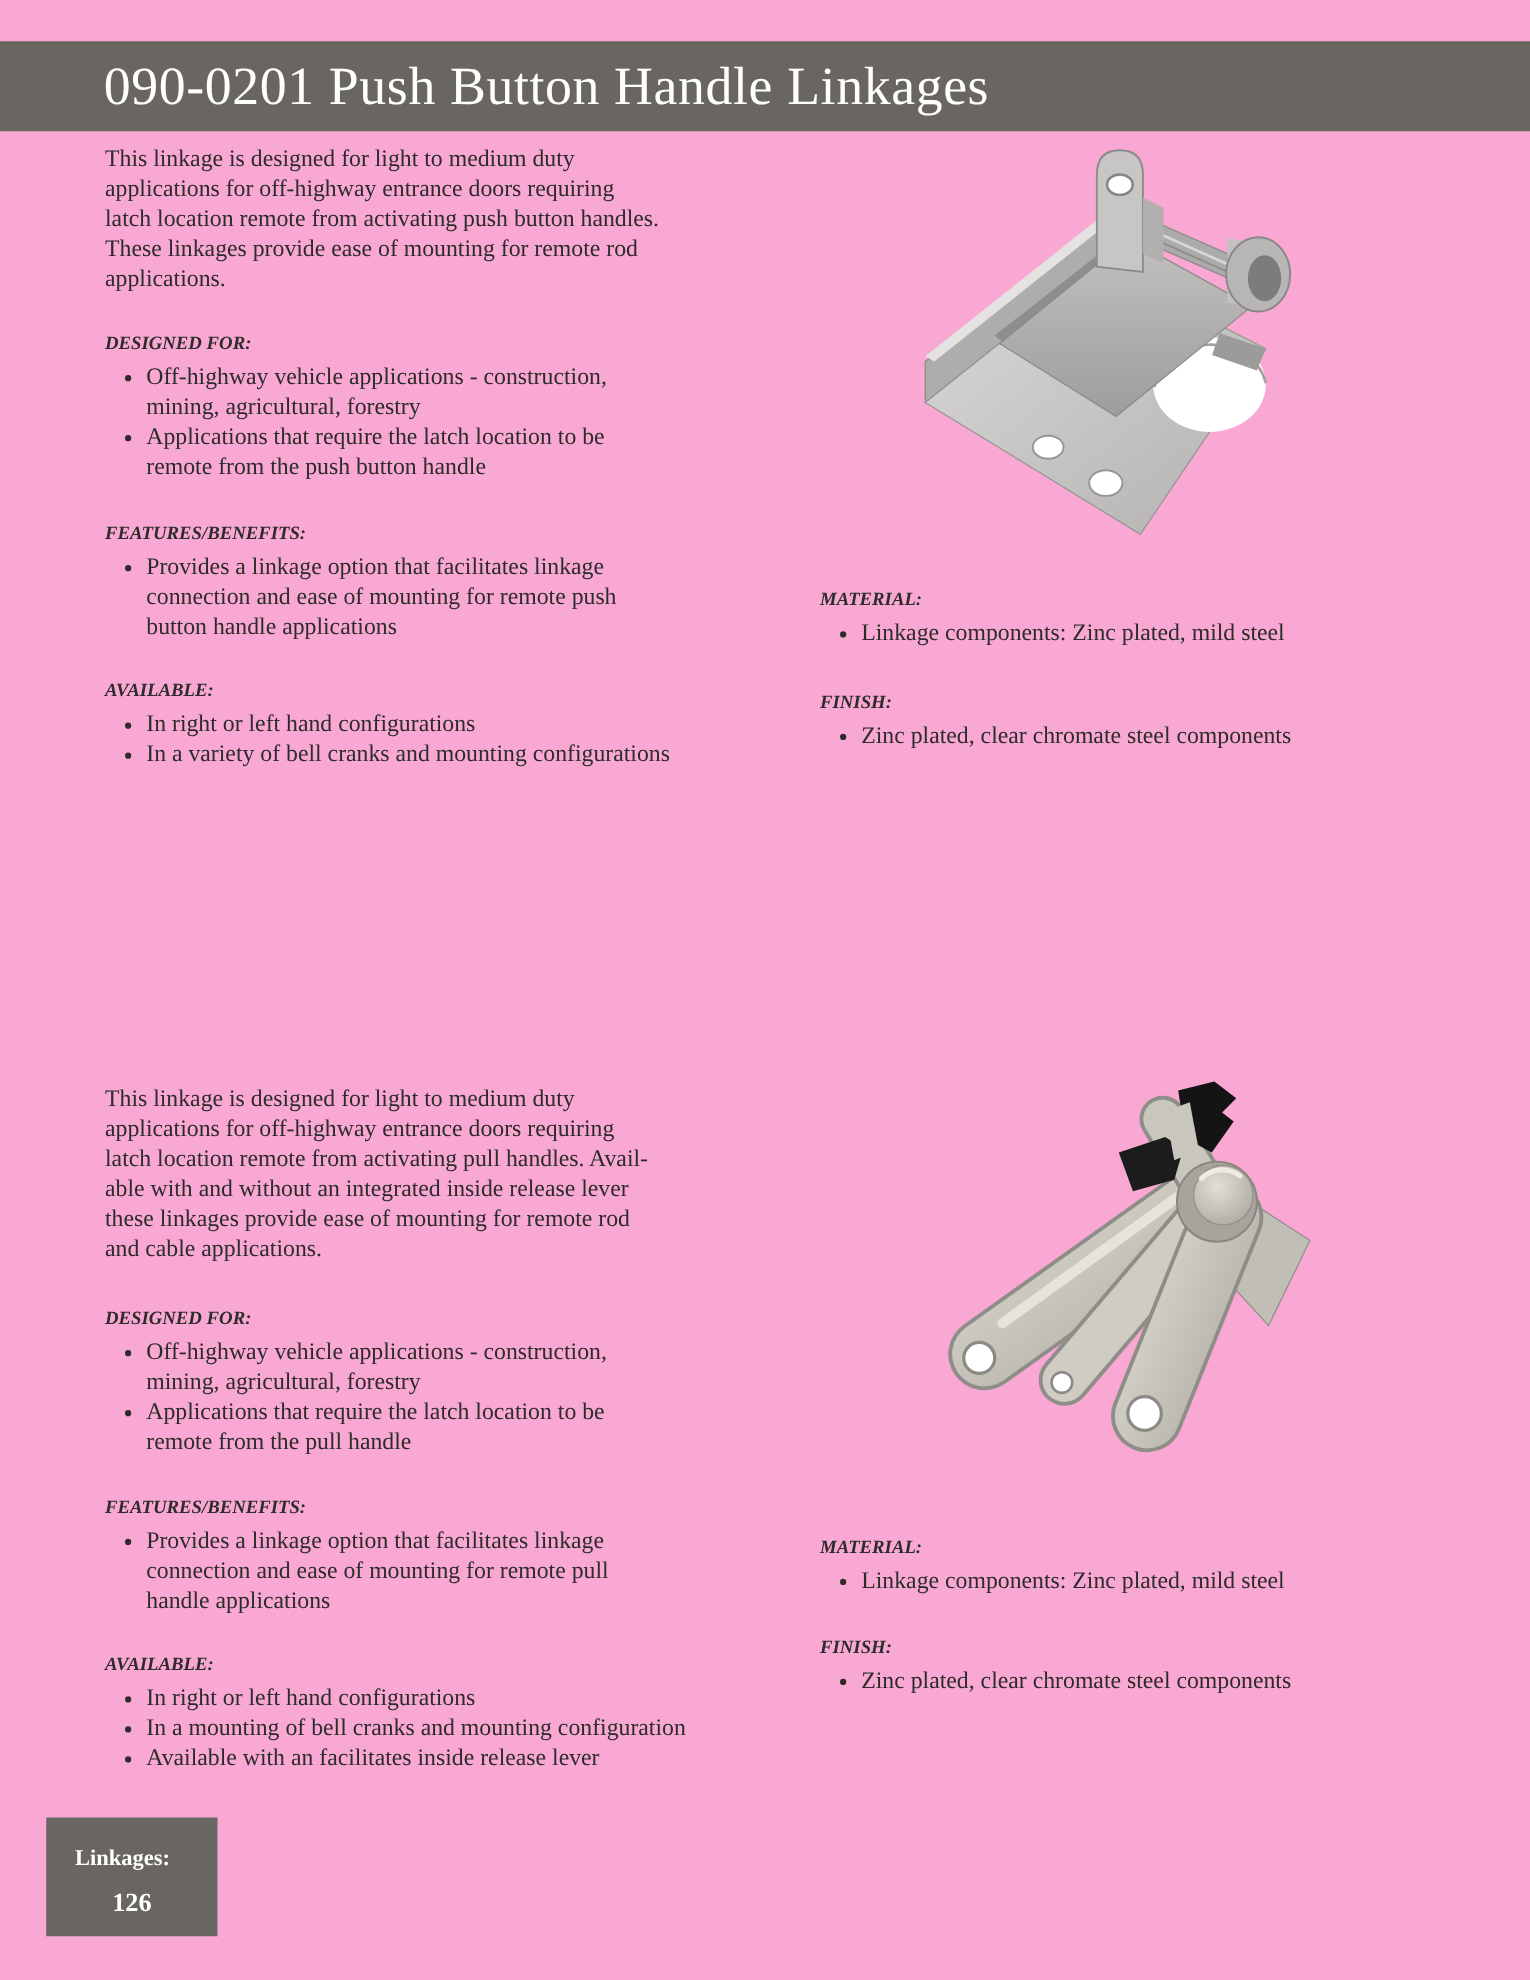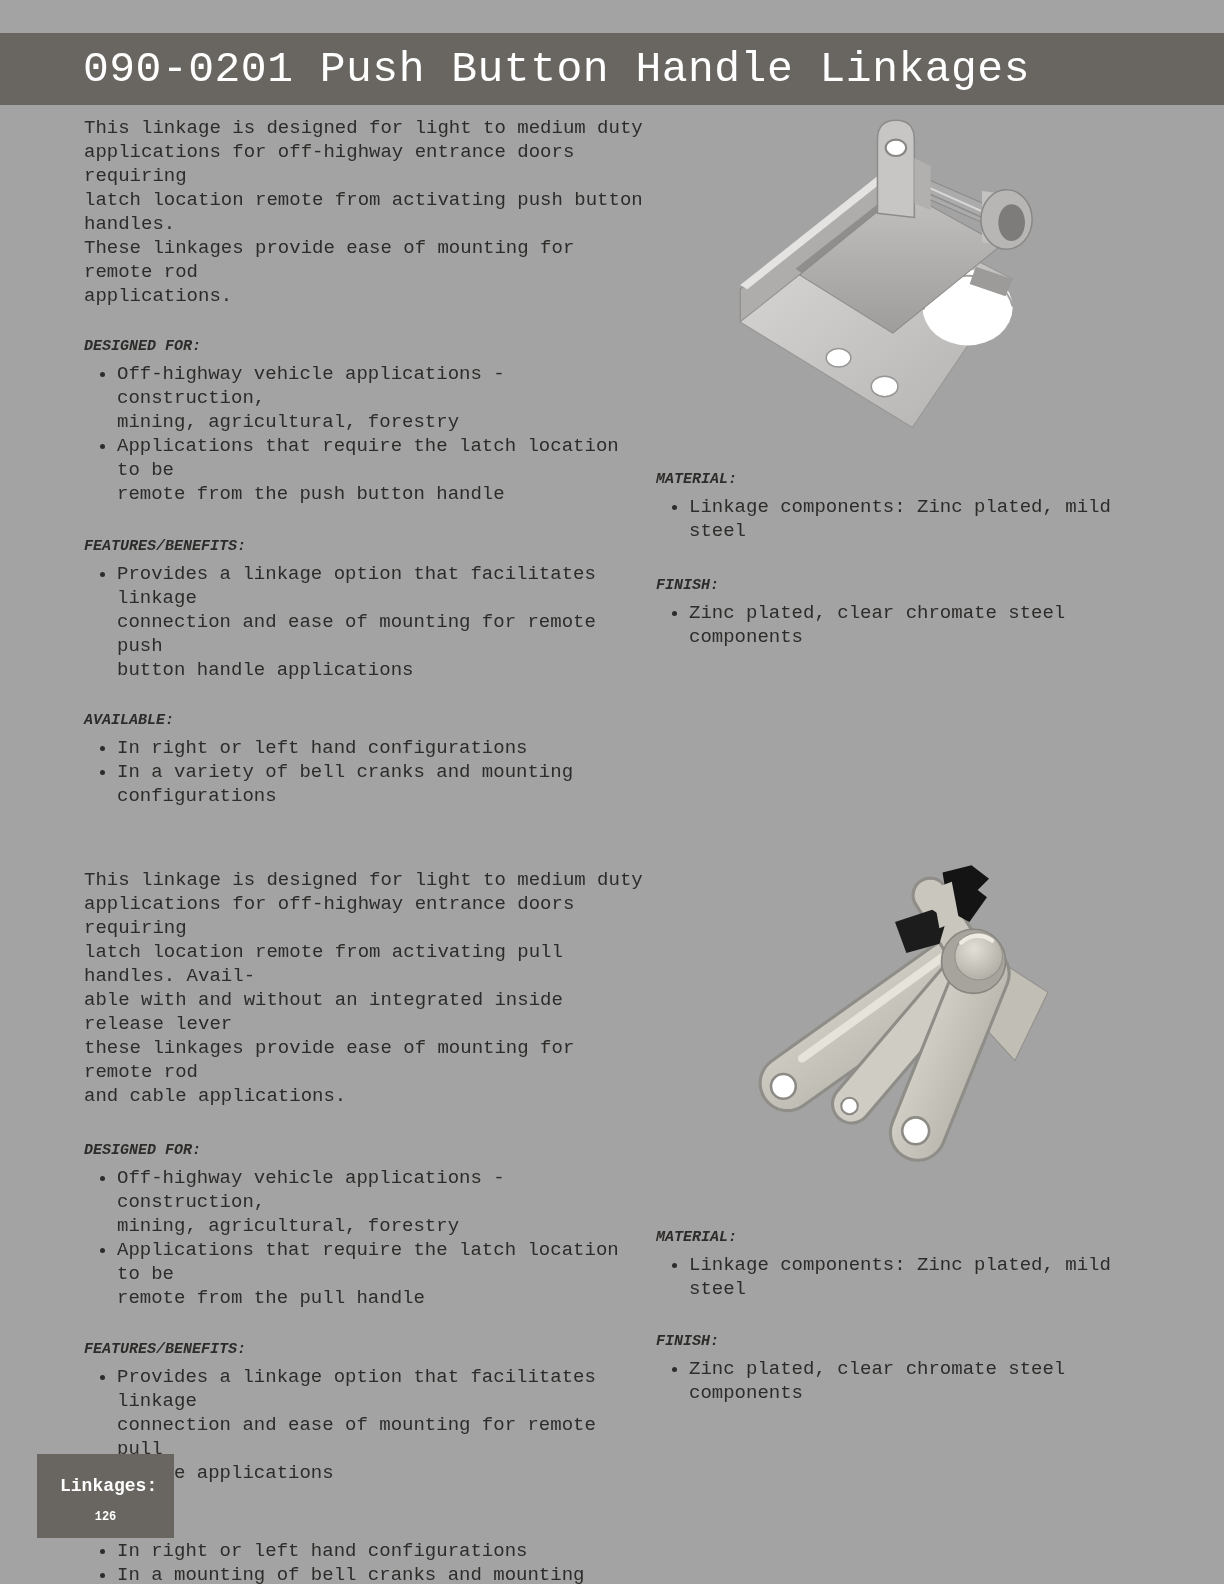--- a/index.html
+++ b/index.html
@@ -1,18 +1,18 @@
 <!DOCTYPE html>
 <html><head>
 <meta charset="utf-8">
 <style>
   html,body{margin:0;padding:0;background:#fff;}
   .page{
-    position:relative;width:1224px;height:1584px;background:#a3a3a3;
-    font-family:Liberation Mono, monospace;color:#2d2c2a;overflow:hidden;
+    position:relative;width:1224px;height:1584px;background:#f9a8d4;
+    font-family:Liberation Serif, serif;color:#2d2c2a;overflow:hidden;
   }
   .header-bar{
     position:absolute;left:0;width:1224px;height:72px;background:#696661;
     display:flex;align-items:center;
   }
   .header-bar.h1{top:33px;}
   .header-bar.h2{top:773px;}
   .header-title{
     margin:0 0 0 83px;color:#ffffff;font-size:43px;font-weight:400;
     letter-spacing:0.5px;white-space:nowrap;
@@ -33,28 +33,28 @@
   .mt-fb2{margin-top:28px;}
   .mt-av2{margin-top:27px;}
   .mt-fin1{margin-top:31px;}
   .mt-fin2{margin-top:29px;}
   ul.blist{margin:3px 0 0 0;padding:0 0 0 33px;}
   ul.blist li{white-space:pre-line;margin:0;padding:0;}
   .photo{position:absolute;}
   .photo1{left:736px;top:113px;width:328px;height:338px;}
   .photo2{left:740px;top:858px;width:310px;height:310px;}
   .footer-tab{
-    position:absolute;left:37px;top:1454px;width:137px;height:84px;
+    position:absolute;left:37px;top:1454px;width:137px;height:95px;
     background:#696661;color:#ffffff;
   }
   .footer-label{
     margin:22px 0 0 23px;font-size:18px;font-weight:bold;line-height:20px;
   }
   .footer-page{
-    margin:14px 0 0 0;text-align:center;font-size:12px;font-weight:bold;
+    margin:14px 0 0 0;text-align:center;font-size:21px;font-weight:bold;
   }
 </style>
 </head>
 <body>
 
 <div class="page">
 
   <div class="header-bar h1">
     <h1 class="header-title">090-0201 Push Button Handle Linkages</h1>
   </div>

